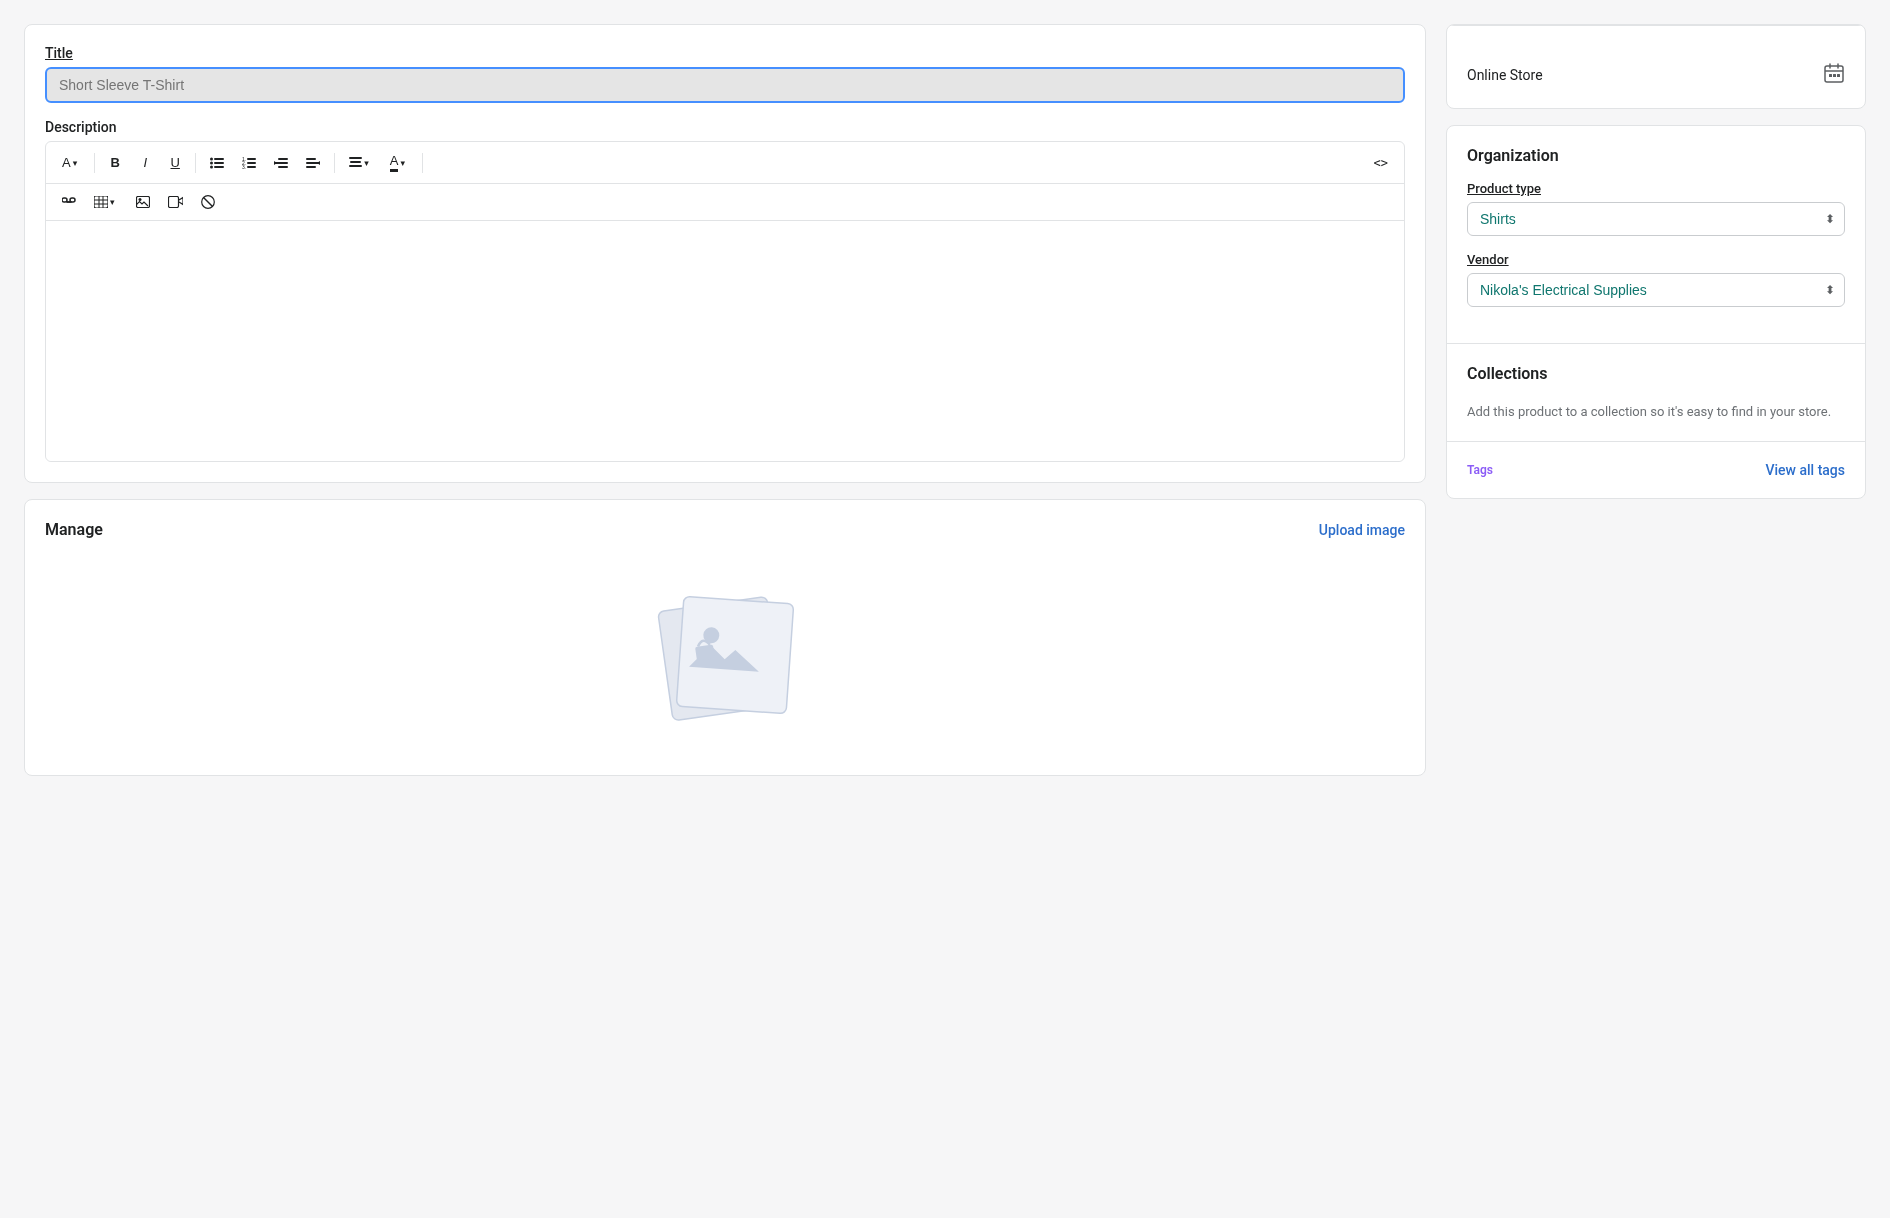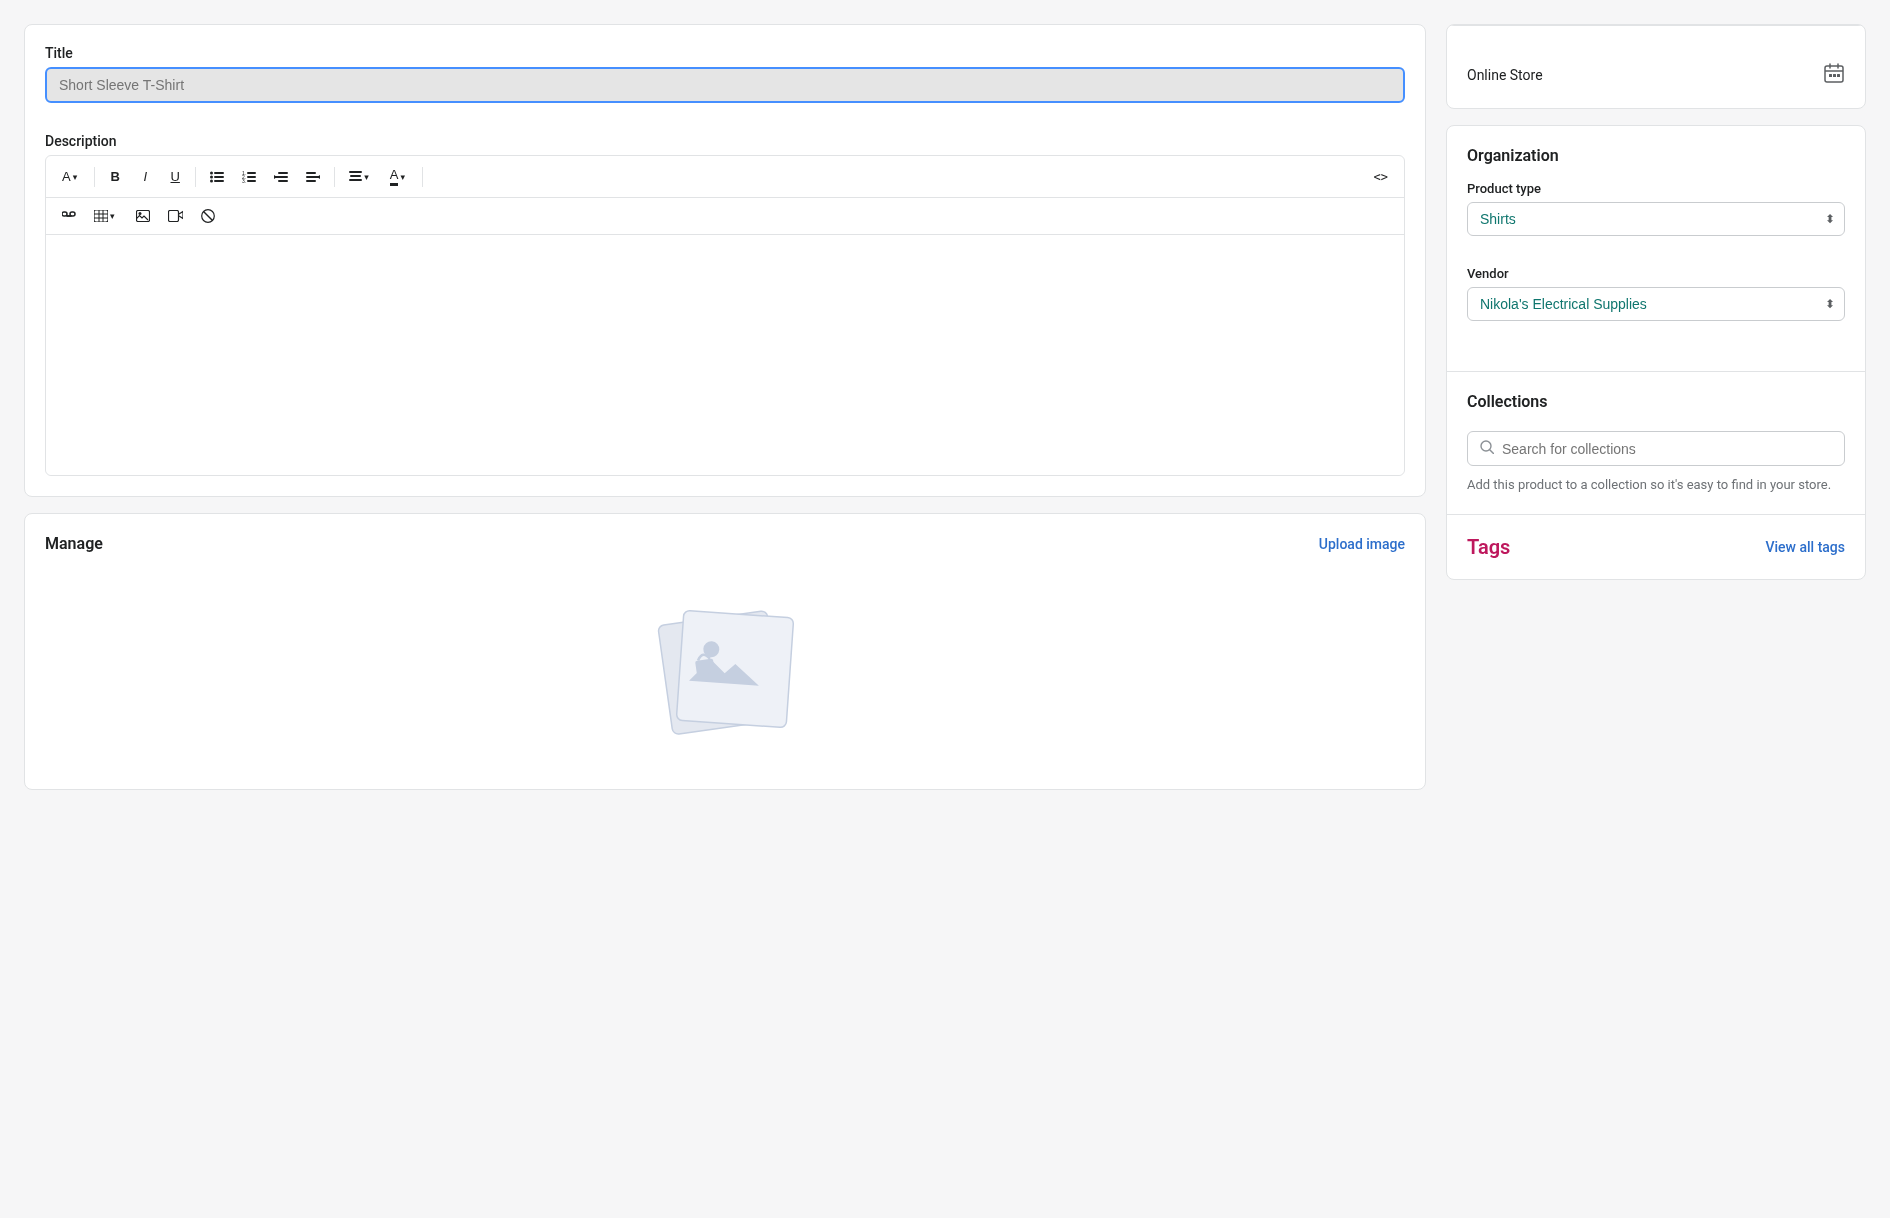--- a/index.html
+++ b/index.html
@@ -179,21 +179,22 @@
     }
 
     
     .org-section-title {
       font-size: 16px;
       font-weight: 600;
       color: #202223;
       margin-bottom: 16px;
     }
     .org-field {
-      margin-bottom: 30px;
+      margin-bottom: 16px;
+      text-decoration: underline;
     }
     .org-field-label {
       font-size: 13px;
       font-weight: 500;
       color: #202223;
       margin-bottom: 6px;
     }
     .org-select-wrapper {
       position: relative;
     }
@@ -258,23 +259,23 @@
     
     .tags-section {
       padding: 20px;
     }
     .tags-header {
       display: flex;
       justify-content: space-between;
       align-items: center;
     }
     .tags-title {
-      font-size: 20px;
+      font-size: 12px;
       font-weight: 600;
-      color: #be185d;
+      color: #8b5cf6;
     }
     .tags-view-all {
       color: #2c6ecb;
       font-size: 14px;
       cursor: pointer;
       font-weight: 500;
     }
 
     
     .bold { font-weight: 700; }
@@ -501,29 +502,20 @@
               <option value="Other Vendor">Other Vendor</option>
             </select>
             <span class="select-arrow">⬍</span>
           </div>
         </div>
       </div>
 
       <div style="border-top: 1px solid #e1e3e5;"></div>
       <div class="sidebar-section">
         <div class="collections-section-title">Collections</div>
-        <div class="collections-search">
-          <span class="search-icon-svg">
-            <svg width="14" height="14" viewBox="0 0 14 14" fill="none">
-              <circle cx="6" cy="6" r="5" stroke="#8c9196" stroke-width="1.4"></circle>
-              <line x1="10" y1="10" x2="13.5" y2="13.5" stroke="#8c9196" stroke-width="1.5" stroke-linecap="round"></line>
-            </svg>
-          </span>
-          <input type="text" placeholder="Search for collections" style="">
-        </div>
         <div class="collections-hint">Add this product to a collection so it's easy to find in your store.</div>
       </div>
 
       <div style="border-top: 1px solid #e1e3e5;"></div>
       <div class="tags-section">
         <div class="tags-header">
           <span class="tags-title">Tags</span>
           <a class="tags-view-all">View all tags</a>
         </div>
       </div>

